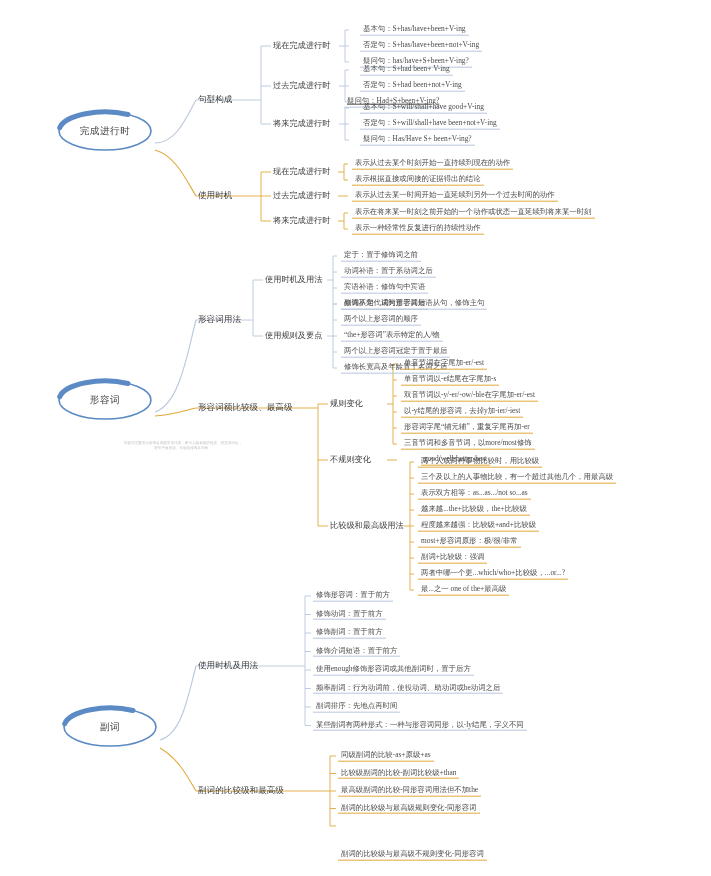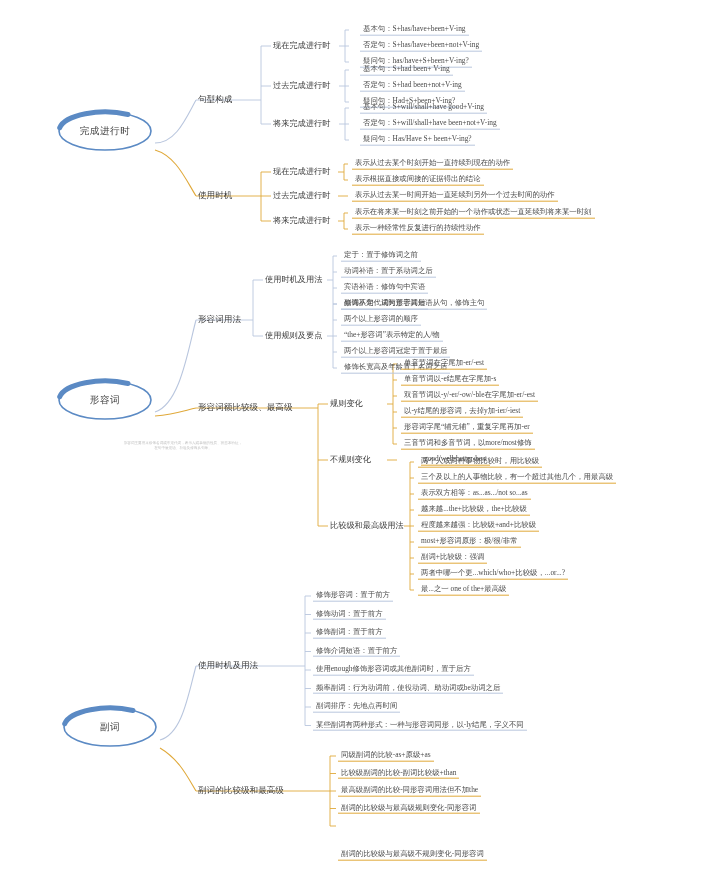--- a/index.html
+++ b/index.html
@@ -189,21 +189,21 @@
         <span class="rlabel">完成进行时</span>
       </div>
       <div class="node branch big" style="left: 196px; top: 100px;">句型构成</div>
       <div class="node branch" style="left: 271px; top: 46px;">现在完成进行时</div>
       <div class="node leaf blue" style="left: 360px; top: 30px;">基本句：S+has/have+been+V-ing</div>
       <div class="node leaf blue" style="left: 360px; top: 46px;">否定句：S+has/have+been+not+V-ing</div>
       <div class="node leaf blue" style="left: 360px; top: 62px;">疑问句：has/have+S+been+V-ing?</div>
       <div class="node branch" style="left: 271px; top: 86px;">过去完成进行时</div>
       <div class="node leaf blue" style="left: 360px; top: 70px;">基本句：S+had been+ V-ing</div>
       <div class="node leaf blue" style="left: 360px; top: 86px;">否定句：S+had been+not+V-ing</div>
-      <div class="node leaf blue" style="left: 360px; top: 102px;">疑问句：Had+S+been+V-ing?</div>
+      <div class="node leaf blue" style="left: 344px; top: 102px; text-decoration: underline;">疑问句：Had+S+been+V-ing?</div>
       <div class="node branch" style="left: 271px; top: 124px;">将来完成进行时</div>
       <div class="node leaf blue" style="left: 360px; top: 108px;">基本句：S+will/shall+have good+V-ing</div>
       <div class="node leaf blue" style="left: 360px; top: 124px;">否定句：S+will/shall+have been+not+V-ing</div>
       <div class="node leaf blue" style="left: 360px; top: 140px;">疑问句：Has/Have S+ been+V-ing?</div>
       <div class="node branch big" style="left: 196px; top: 196px;">使用时机</div>
       <div class="node branch" style="left: 271px; top: 172px;">现在完成进行时</div>
       <div class="node leaf orange" style="left: 352px; top: 164px;">表示从过去某个时刻开始一直持续到现在的动作</div>
       <div class="node leaf orange" style="left: 352px; top: 180px;">表示根据直接或间接的证据得出的结论</div>
       <div class="node branch" style="left: 271px; top: 196px;">过去完成进行时</div>
       <div class="node leaf orange" style="left: 352px; top: 196px;">表示从过去某一时间开始一直延续到另外一个过去时间的动作</div>

